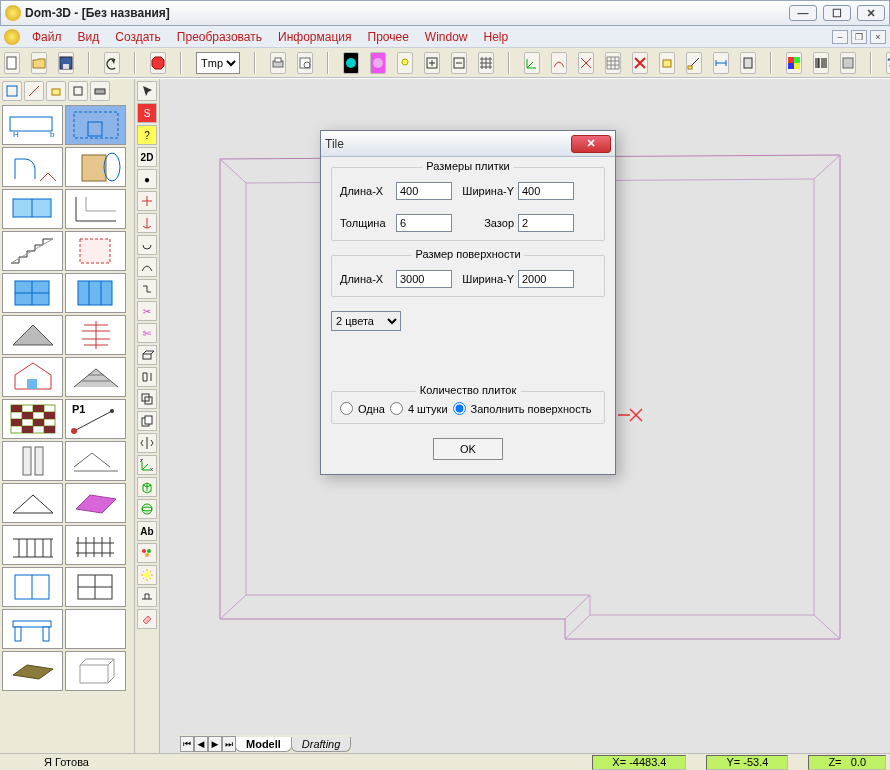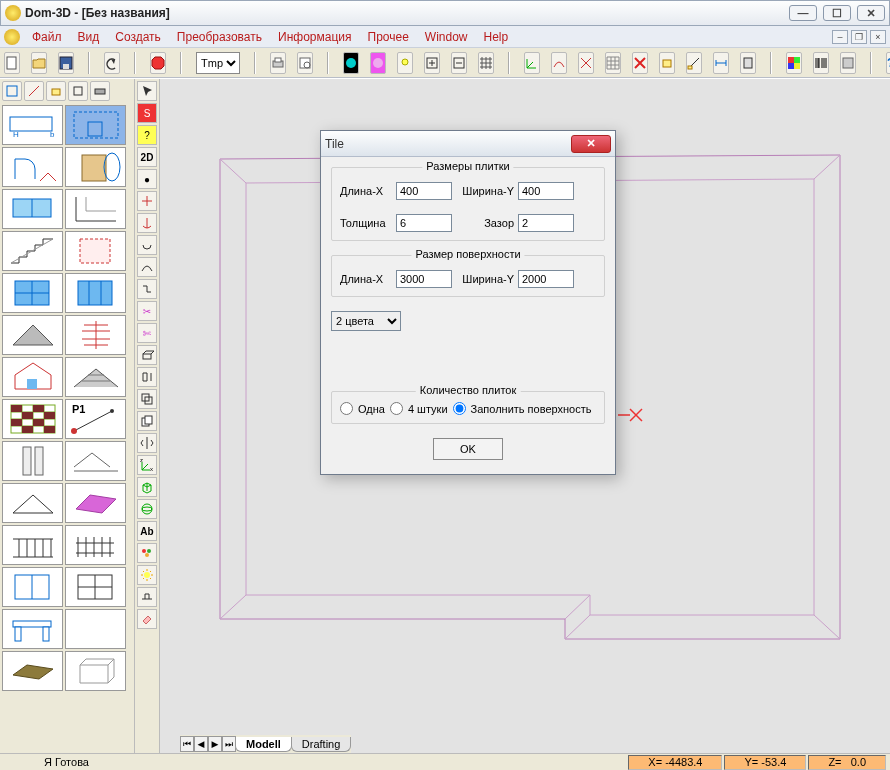--- a/index.html
+++ b/index.html
@@ -36,26 +36,26 @@
 .tool-strip { width:25px; background:#ece9d8; border-right:1px solid #bbb; display:flex; flex-direction:column; gap:2px; padding:2px; overflow:hidden; }
 .tool-strip .t { width:20px; height:20px; border:1px solid #bbb; background:#f5f3ec; font-size:10px; display:flex;align-items:center;justify-content:center; }
 
 .canvas-area { flex:1; background:#e3e3e3; position:relative; overflow:hidden; }
 .canvas-area svg { position:absolute; top:0; left:0; }
 
 
 .tabbar { position:absolute; left:180px; bottom:17px; height:18px; display:flex; align-items:center; background:#ece9d8; font-size:11px; }
 .tabnav { width:14px;height:16px;border:1px solid #999;background:#f2f2f2;display:flex;align-items:center;justify-content:center;font-size:9px; }
 .tab { border:1px solid #999; border-top:none; padding:1px 10px; background:#fff; margin-left:-1px; font-size:11px; border-radius:0 0 6px 6px; }
-.tab.inactive { background:#e6e6e6; }
+.tab.inactive { background:#e6e6e6;font-style:italic; }
 
 
 .statusbar { position:absolute; bottom:0; left:0; right:0; height:17px; background:#ece9d8; border-top:1px solid #bbb; display:flex; align-items:center; font-size:11px; padding:0 4px; }
 .statusbar .status-left { flex:1;margin-left:40px; }
-.status-field { border:1px inset #bbb; padding:0 19px; min-width:60px; height:15px; line-height:13px; margin-left:2px; background:#fdba74; }
+.status-field { border:1px inset #bbb; padding:0 19px; min-width:60px; height:15px; line-height:13px; margin-left:20px; background:#bef264; }
 
 
 .dialog { position:absolute; left:320px; top:130px; width:296px; background:#f0f0f0; border:1px solid #6f7b8c; box-shadow: 4px 4px 14px rgba(0,0,0,0.25); }
 .dialog-title { height:26px; background:linear-gradient(#fdfefe,#dde4ec); border-bottom:1px solid #b3bccb; display:flex; align-items:center; padding:0 4px; }
 .dialog-title .t { font-size:12px; flex:1; color:#333; }
 .closebtn { width:40px;height:18px;border-radius:3px;background:linear-gradient(#e67,#c33);border:1px solid #a22;display:flex;align-items:center;justify-content:center;color:#fff;font-size:11px;font-weight:bold; }
 .dialog-body { padding:10px; font-size:11px; }
 .group { border:1px solid #d0d0d0; border-radius:2px; margin-bottom:14px; padding:8px; position:relative; }
 .group-title { position:absolute; top:-8px; left:50%; transform:translateX(-50%); background:#f0f0f0; padding:0 4px; font-size:11px; }
 .row { display:flex; align-items:center; gap:4px; margin-top:6px; }

